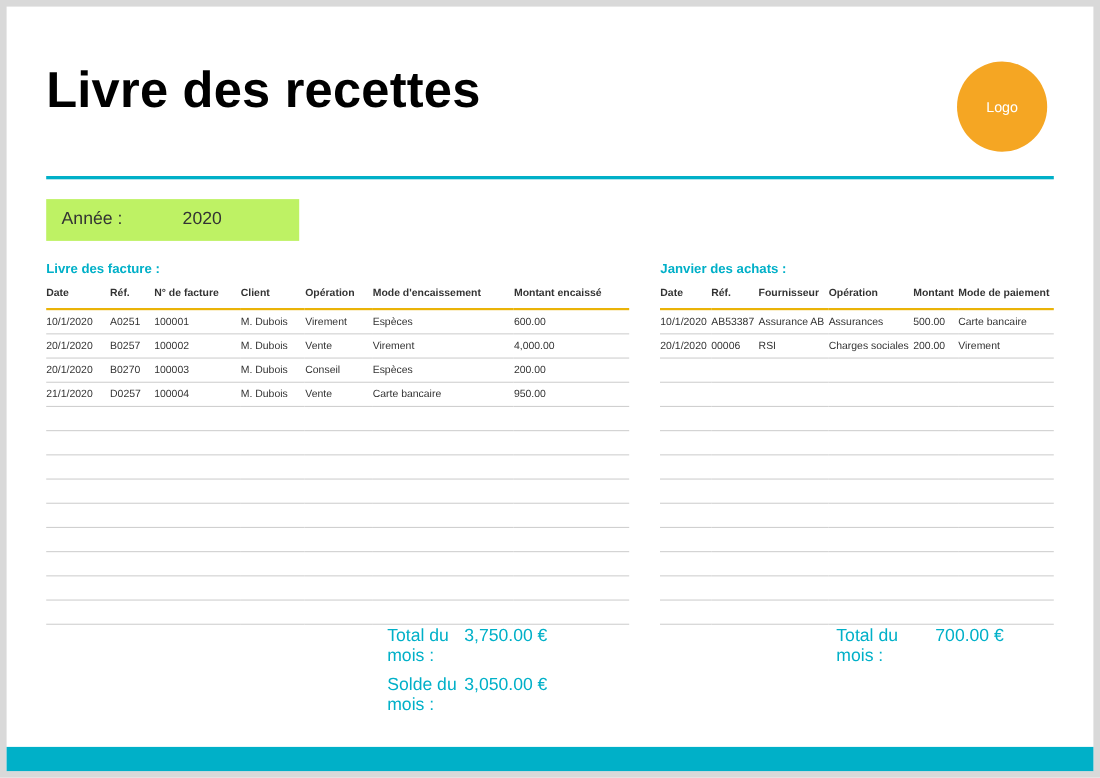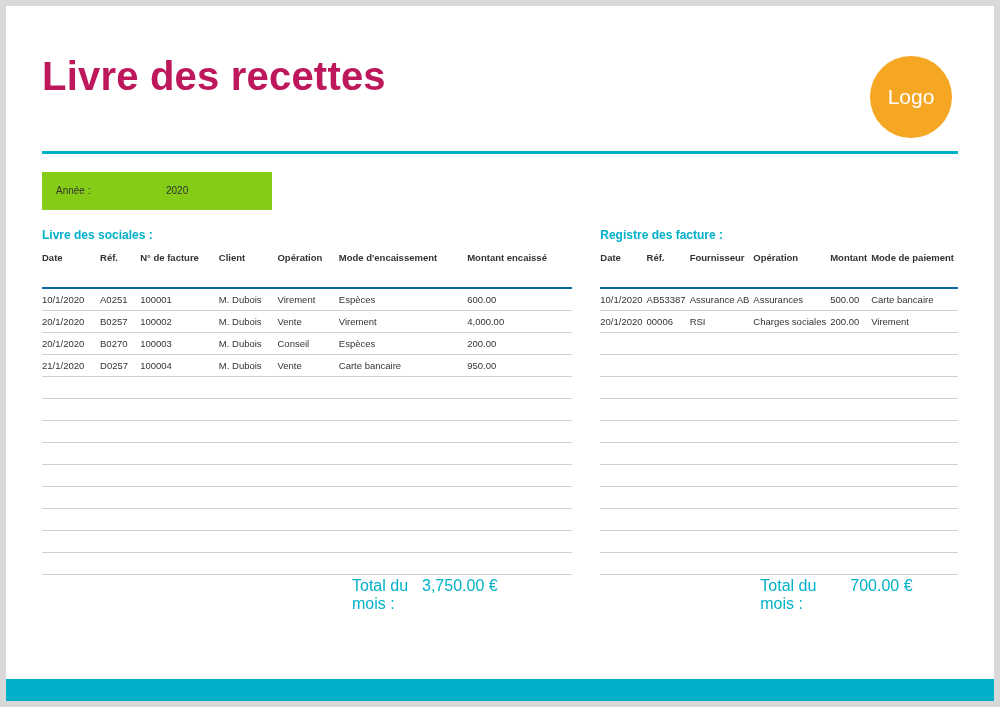--- a/index.html
+++ b/index.html
@@ -13,51 +13,51 @@
     }
     .page {
       background: #fff;
       margin: 6px;
       width: 988px;
       height: 695px;
       position: relative;
       padding: 48px 36px 0 36px;
     }
     .title {
-      color: #be185d;
-      font-size: 40px;
+      color: #000000;
+      font-size: 46px;
       font-weight: bold;
       letter-spacing: 0.2px;
     }
     .logo {
       position: absolute;
       top: 50px;
       right: 42px;
       width: 82px;
       height: 82px;
       background: #f5a623;
       border-radius: 50%;
       display: flex;
       align-items: center;
       justify-content: center;
       color: #fff;
-      font-size: 21px;
+      font-size: 13px;
       font-weight: 500;
     }
     .hr-main {
       border: none;
       border-top: 3px solid #00b0c8;
       margin-top: 52px;
       margin-bottom: 18px;
     }
     .meta-box {
-      background: #84cc16;
+      background: #bef264;
       width: 230px;
       padding: 10px 14px 10px 14px;
-      font-size: 10px;
+      font-size: 16px;
       color: #333;
     }
     .meta-row { display: flex; line-height: 18px; }
     .meta-label { width: 110px; }
     .columns {
       display: flex;
       gap: 28px;
       margin-top: 18px;
     }
     .col-left { width: 560px; }
@@ -70,22 +70,22 @@
     }
     table {
       width: 100%;
       border-collapse: collapse;
       font-size: 9.5px;
       color: #333;
     }
     thead th {
       text-align: left;
       font-weight: bold;
-      padding: 4px 4px 24px 0;
-      border-bottom: 2px solid #0369a1;
+      padding: 4px 4px 8px 0;
+      border-bottom: 2px solid #eab308;
       white-space: nowrap;
     }
     tbody td {
       padding: 5px 4px 5px 0;
       border-bottom: 1px solid #d0d0d0;
       white-space: nowrap;
     }
     tbody tr.empty td {
       height: 20px;
     }
@@ -121,21 +121,21 @@
 
   <div class="meta-box">
     <div class="meta-row">
       <div class="meta-label">Année :</div>
       <div>2020</div>
     </div>
   </div>
 
   <div class="columns">
     <div class="col-left">
-      <div class="section-title">Livre des sociales :</div>
+      <div class="section-title">Livre des facture :</div>
       <table>
         <thead>
             <tr>
               <th>Date</th>
               <th>Réf.</th>
               <th>N° de facture</th>
               <th>Client</th>
               <th>Opération</th>
               <th>Mode d'encaissement</th>
               <th>Montant encaissé</th>
@@ -205,24 +205,28 @@
             <tr class="empty">
               <td colspan="7">&nbsp;</td>
             </tr>
           </tbody>
       </table>
       <div class="totals">
           <div class="trow">
             <div class="tlabel">Total du mois :</div>
             <div class="tval">3,750.00 €</div>
           </div>
+          <div class="trow">
+            <div class="tlabel">Solde du mois :</div>
+            <div class="tval">3,050.00 €</div>
+          </div>
         </div>
     </div>
     <div class="col-right">
-      <div class="section-title">Registre des facture :</div>
+      <div class="section-title">Janvier des achats :</div>
       <table>
         <thead>
             <tr>
               <th>Date</th>
               <th>Réf.</th>
               <th>Fournisseur</th>
               <th>Opération</th>
               <th>Montant</th>
               <th>Mode de paiement</th>
             </tr>

